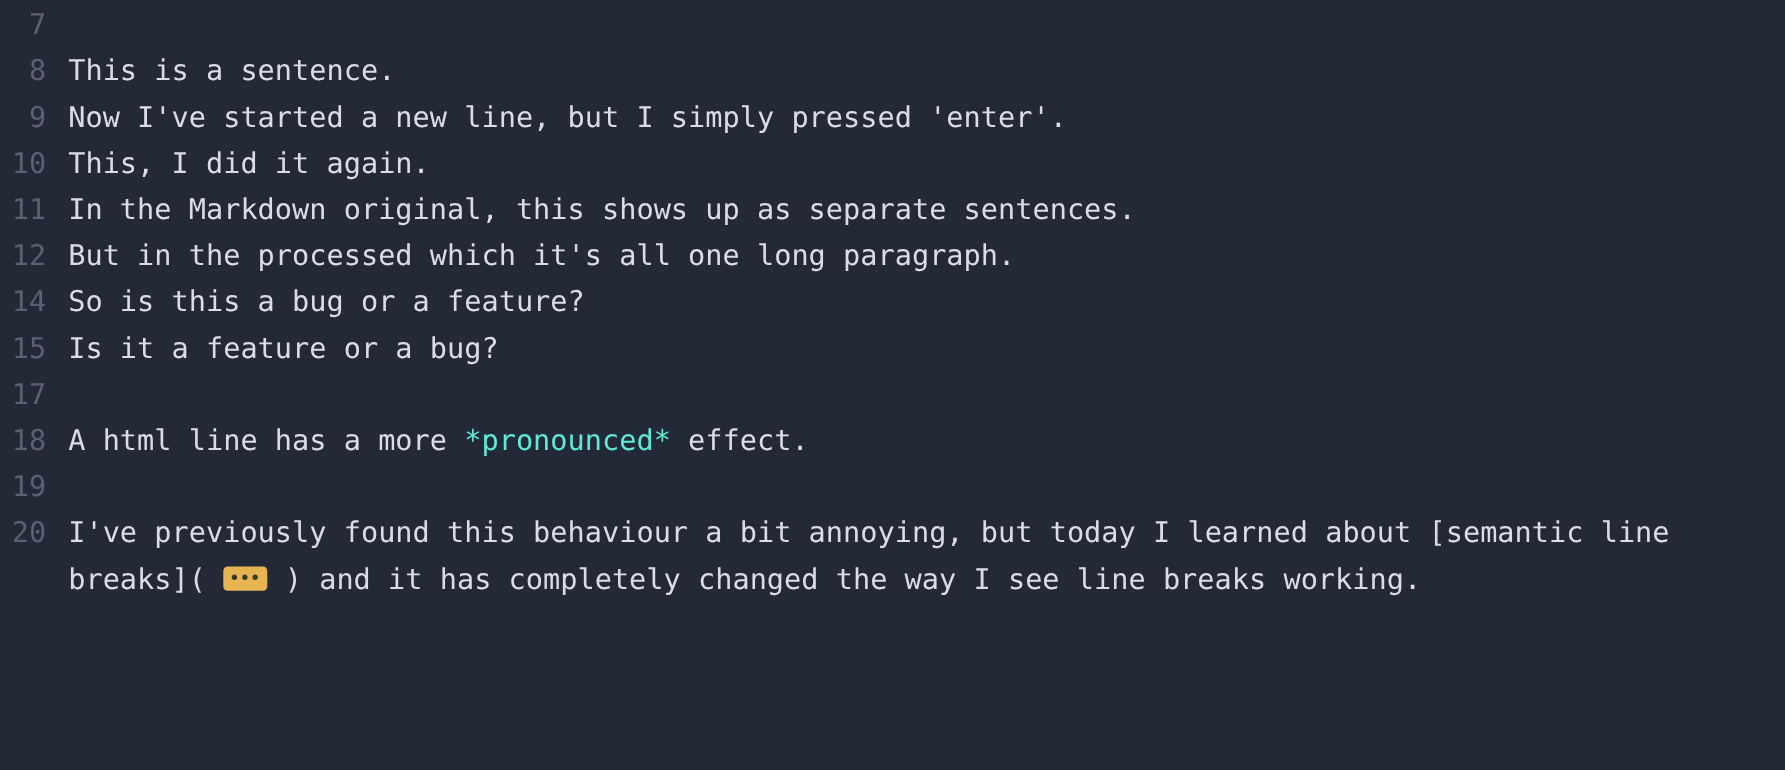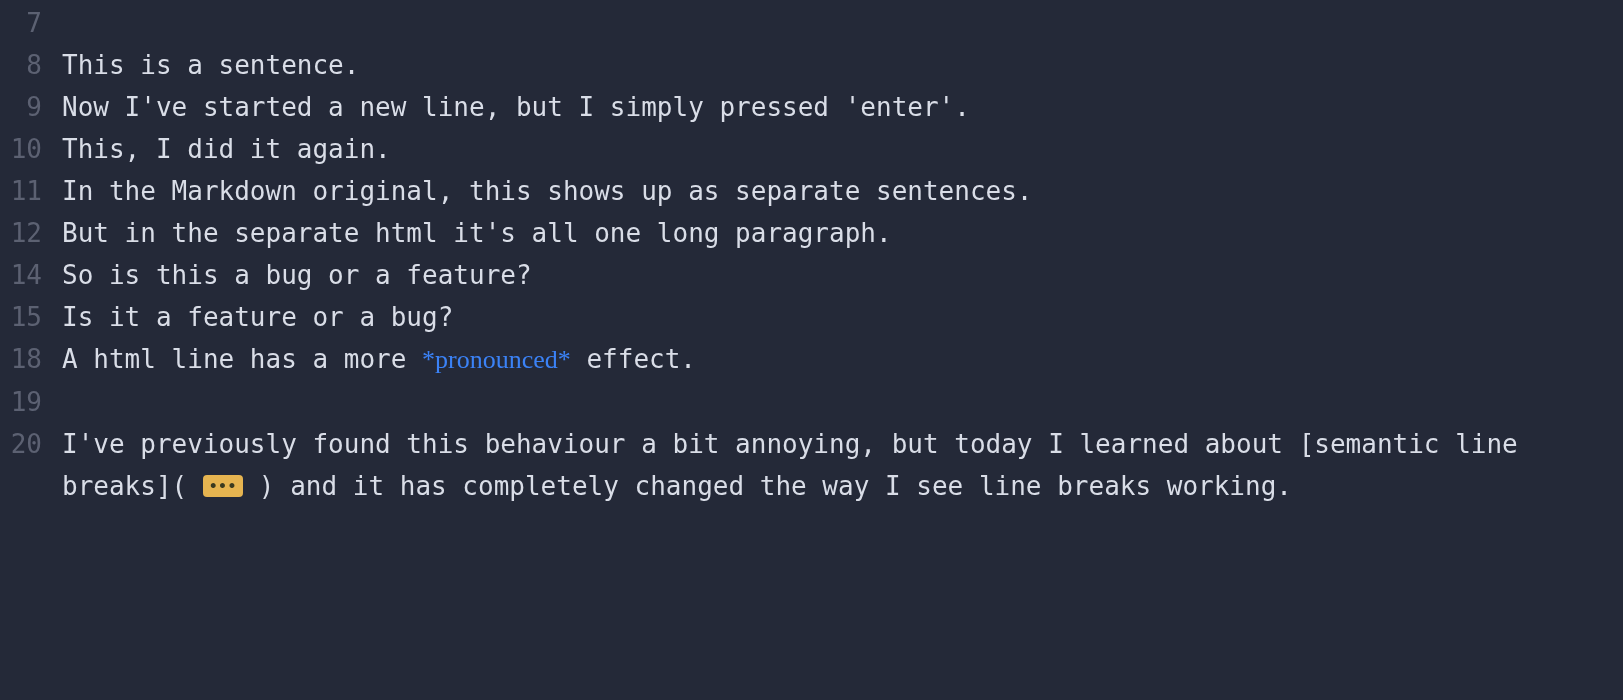--- a/index.html
+++ b/index.html
@@ -27,21 +27,21 @@
     user-select: none;
     padding-right: 20px;
   }
   .code {
     flex: 1 1 auto;
     color: #d9dde7;
     white-space: pre-wrap;
     word-break: break-word;
     padding-right: 20px;
   }
-  .md-em { color: #3b82f6; font-family: Liberation Serif, serif; }
+  .md-em { color: #5eead4; }
   .md-link-text { color: #d9dde7; }
   .md-link-paren { color: #d9dde7; }
   .collapsed-url {
     display: inline-flex;
     align-items: center;
     justify-content: center;
     background: #e6b450;
     color: #3a3a20;
     font-size: 14px;
     font-weight: 700;
@@ -74,29 +74,33 @@
     <div class="line">
       <div class="gutter">10</div>
       <div class="code"><span>This, I did it again.</span></div>
     </div>
     <div class="line">
       <div class="gutter">11</div>
       <div class="code"><span>In the Markdown original, this shows up as separate sentences.</span></div>
     </div>
     <div class="line">
       <div class="gutter">12</div>
-      <div class="code"><span>But in the separate html it's all one long paragraph.</span></div>
+      <div class="code"><span>But in the processed which it's all one long paragraph.</span></div>
     </div>
     <div class="line">
       <div class="gutter">14</div>
       <div class="code"><span>So is this a bug or a feature?</span></div>
     </div>
     <div class="line">
       <div class="gutter">15</div>
       <div class="code"><span>Is it a feature or a bug?</span></div>
+    </div>
+    <div class="line">
+      <div class="gutter">17</div>
+      <div class="code">&nbsp;</div>
     </div>
     <div class="line">
       <div class="gutter">18</div>
       <div class="code"><span>A html line has a more </span><span class="md-em">*pronounced*</span><span> effect.</span></div>
     </div>
     <div class="line">
       <div class="gutter">19</div>
       <div class="code">&nbsp;</div>
     </div>
     <div class="line">

